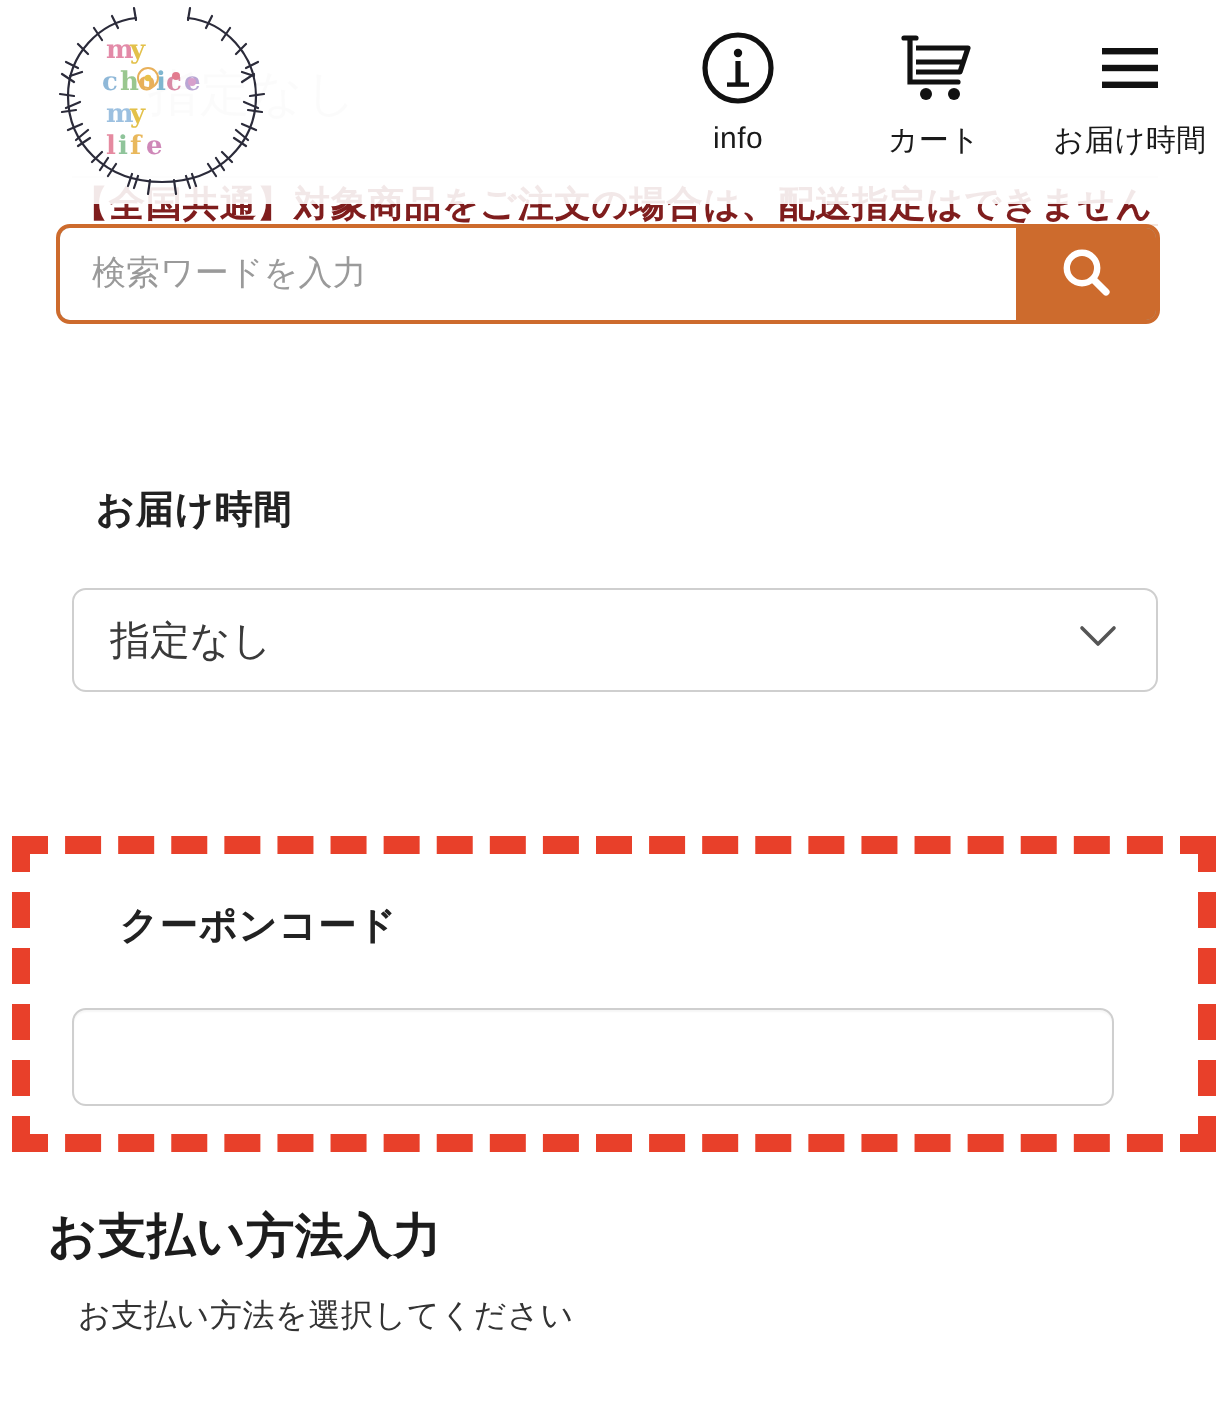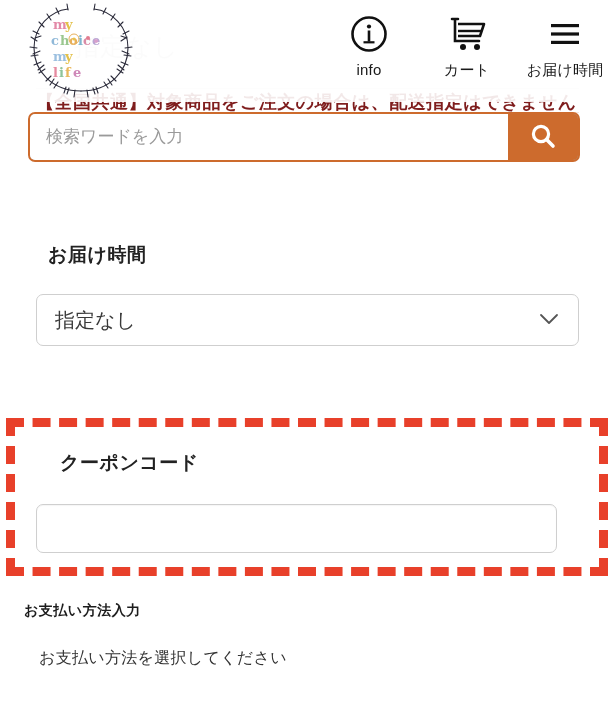--- a/index.html
+++ b/index.html
@@ -86,21 +86,21 @@
   .coupon-input {
     position:absolute; left:36px; top:504px; width:521px; height:49px;
     border:1px solid #cfcfcf; border-radius:7px; background:#fff;
     font-size:17px; color:#333; padding:0 14px; outline:0;
     font-family:"Liberation Sans","DejaVu Sans",sans-serif;
     box-shadow: inset 0 1px 1px rgba(0,0,0,0.04);
   }
 
   .section-title {
     position:absolute; left:24px; top:602px;
-    font-size:14px; font-weight:bold; color:#1c1c1c; letter-spacing:0.5px;
+    font-size:24px; font-weight:bold; color:#1c1c1c; letter-spacing:0.5px;
   }
   .section-note {
     position:absolute; left:39px; top:648px;
     font-size:16px; color:#333; letter-spacing:0.3px;
   }
 </style>
 </head>
 <body>
 
 <div class="page">

